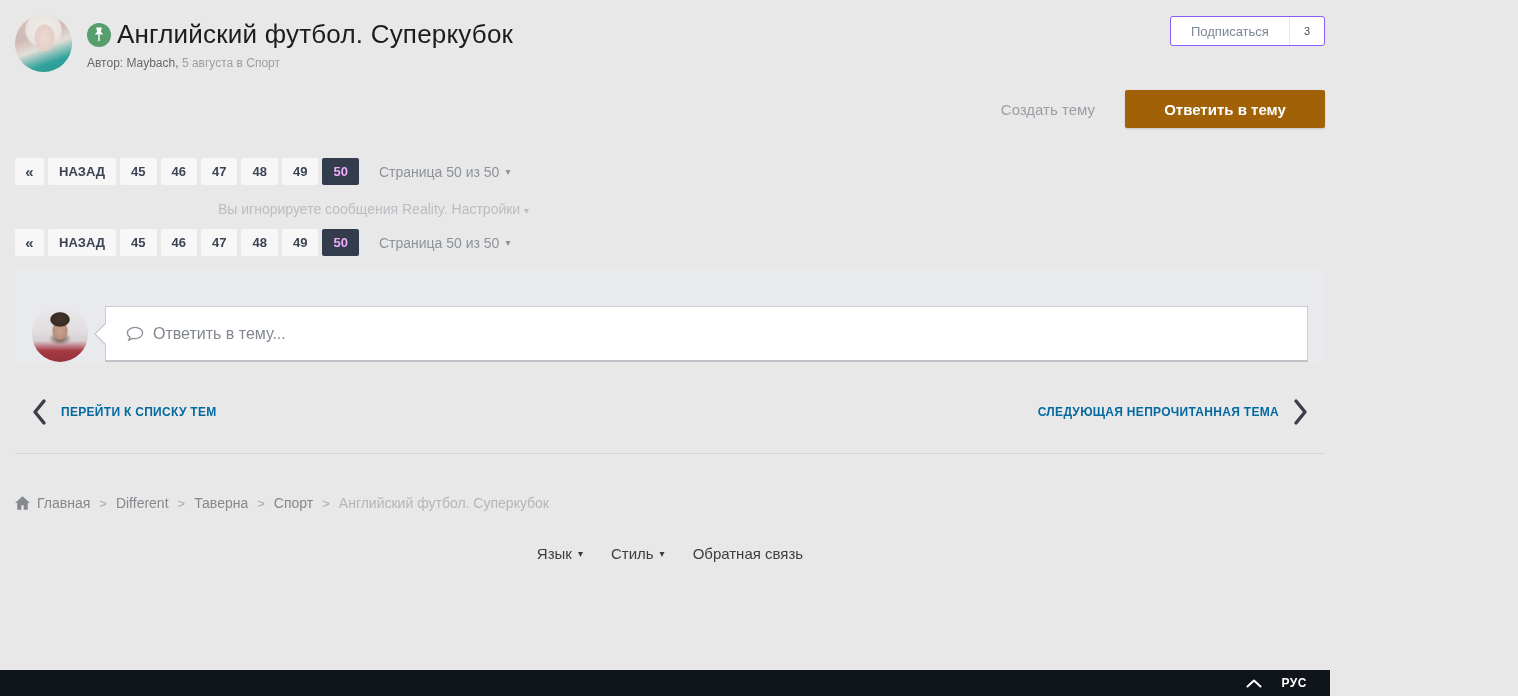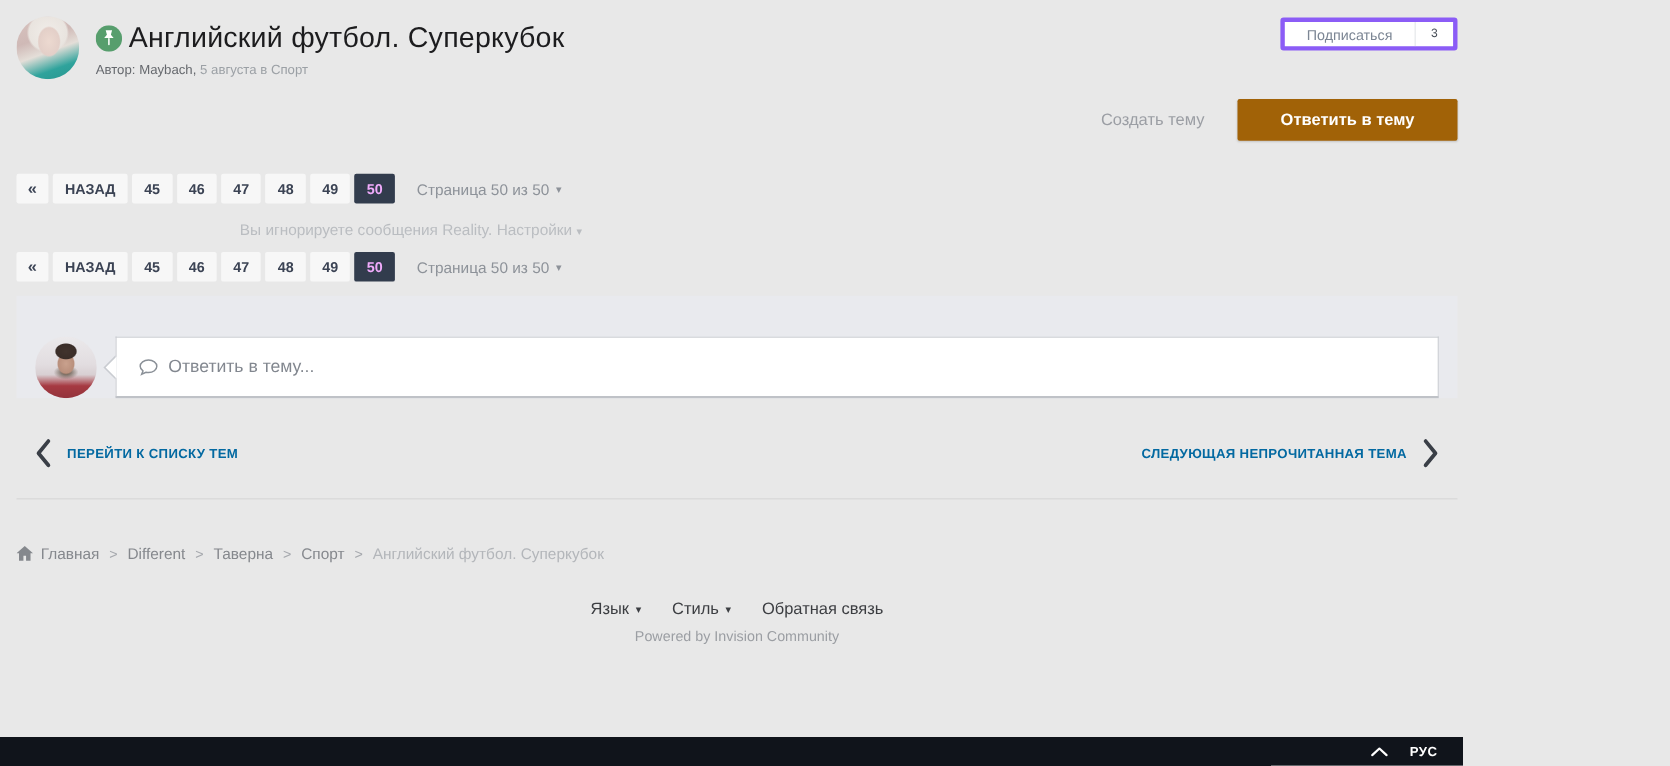--- a/index.html
+++ b/index.html
@@ -26,21 +26,21 @@
   .header-text { margin-left: 15px; padding-top: 4px; }
   .title-row { display: flex; align-items: center; }
   .pin-badge { width: 24px; height: 24px; margin-right: 6px; display: inline-flex; }
   h1.topic-title { font-size: 26px; font-weight: 500; color: #1c1c1e; letter-spacing: 0.2px; }
   .byline { margin-top: 6px; font-size: 12px; color: #65686d; }
   .byline a { color: #9ba0a5; text-decoration: none; cursor: pointer; }
 
   .subscribe-btn {
     position: absolute; right: 0; top: 1px;
     display: inline-flex; align-items: stretch; height: 30px;
-    background: #fff; border: 4px solid #8b5cf6; border-radius: 3px;
+    background: #fff; border: 1px solid #8b5cf6; border-radius: 3px;
     cursor: pointer; overflow: hidden;
   }
   .subscribe-btn .sub-label {
     display: flex; align-items: center; padding: 0 20px;
     font-size: 13px; color: #7c8694;
   }
   .subscribe-btn .sub-count {
     display: flex; align-items: center; padding: 0 14px;
     font-size: 11px; color: #454c55; border-left: 1px solid #e3e5e8;
   }
@@ -287,21 +287,20 @@
     <a>
       <span>Язык</span>
       <span class="caret">▾</span>
     </a>
     <a>
       <span>Стиль</span>
       <span class="caret">▾</span>
     </a>
     <a>Обратная связь</a>
   </div>
-  <div class="powered">Powered by Invision Community</div>
 
 </div>
 
 <div class="bottom-bar">
   <a>
     <svg width="16" height="9" viewBox="0 0 16 9">
       <polyline points="1.5,7.5 8,1.5 14.5,7.5" fill="none" stroke="#ffffff" stroke-width="2" stroke-linecap="round" stroke-linejoin="round"></polyline>
     </svg>
   </a>
   <a class="lang-code">РУС</a>

